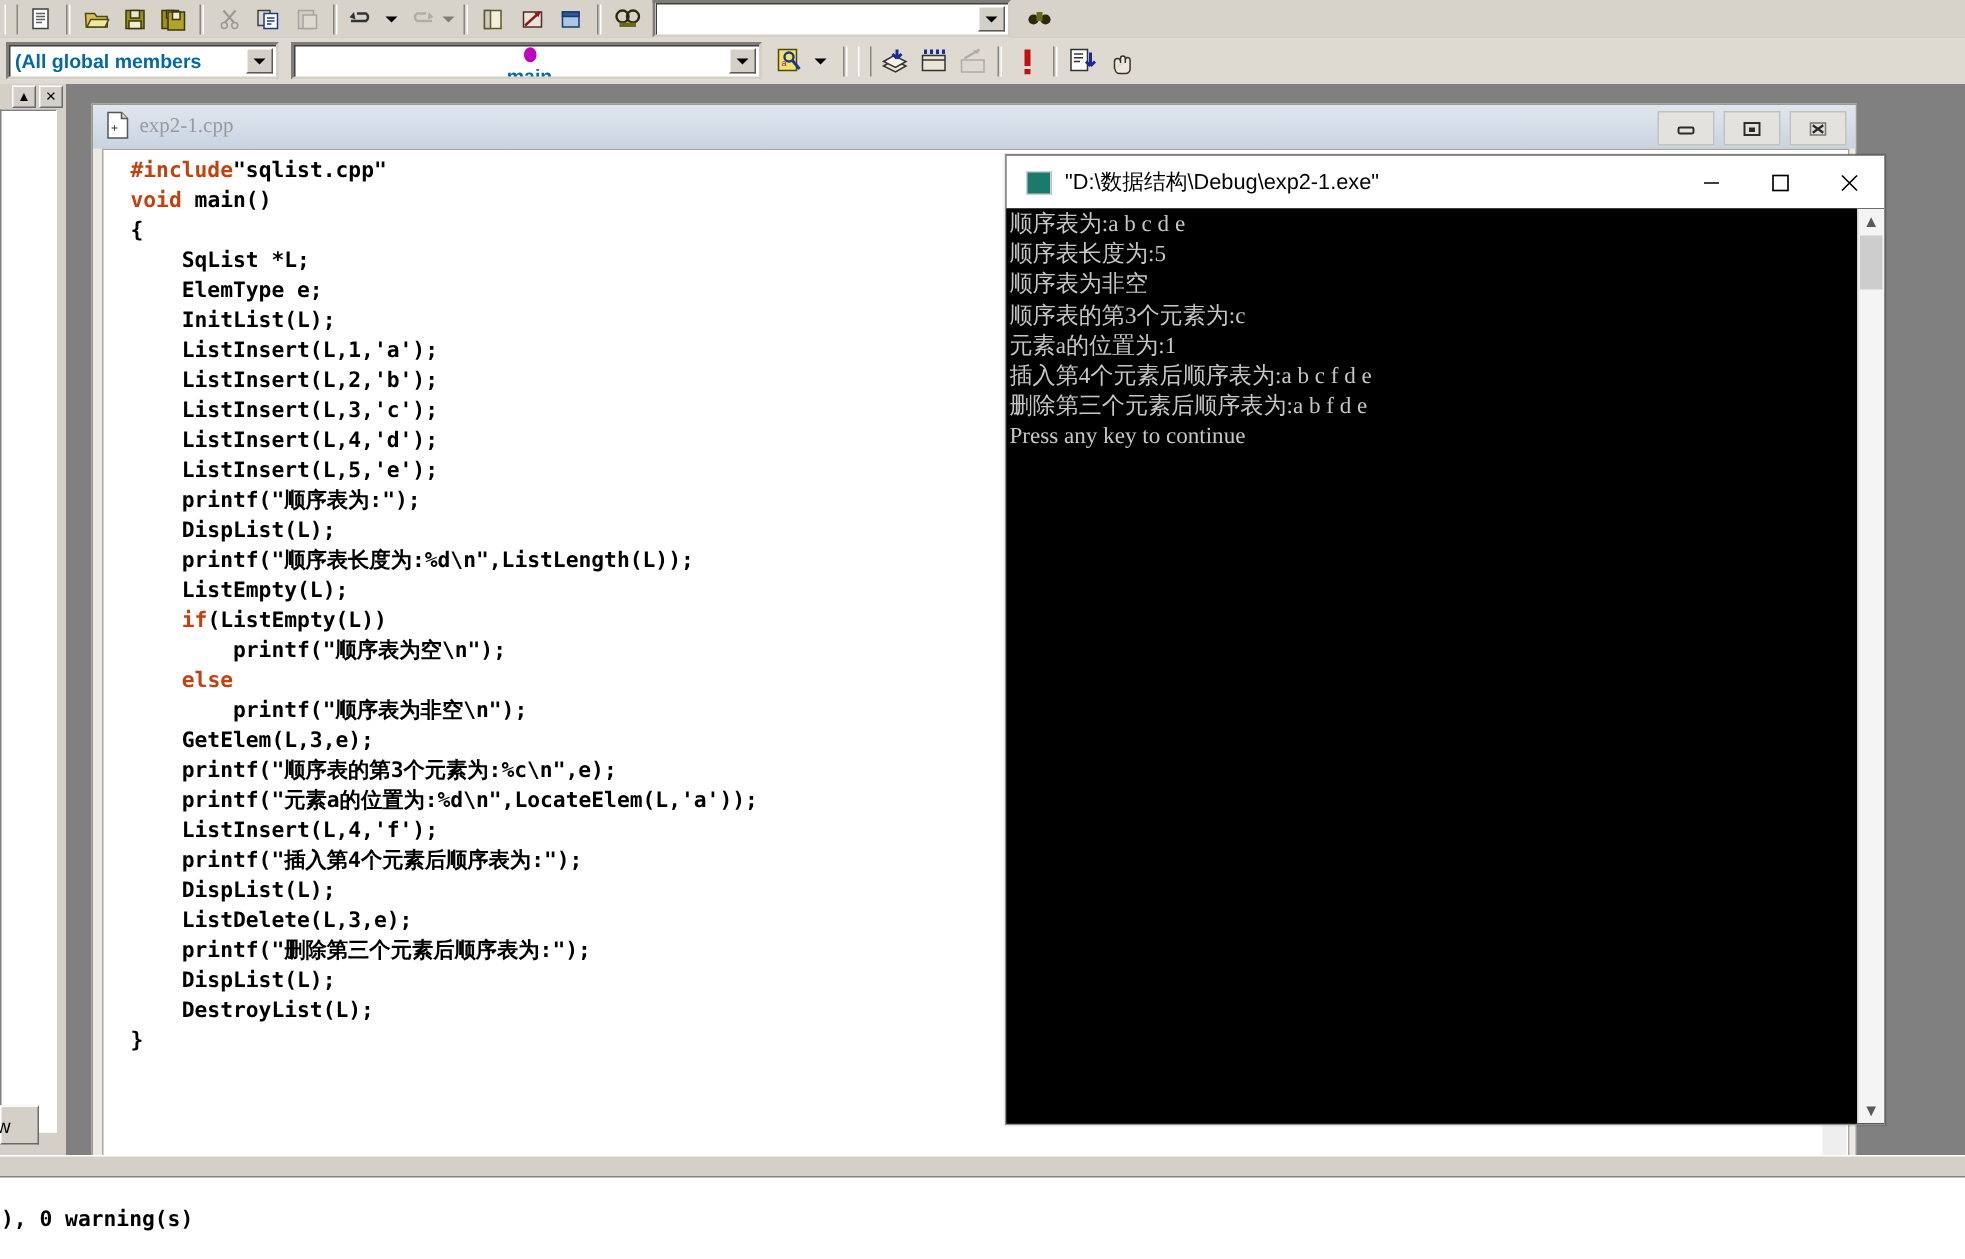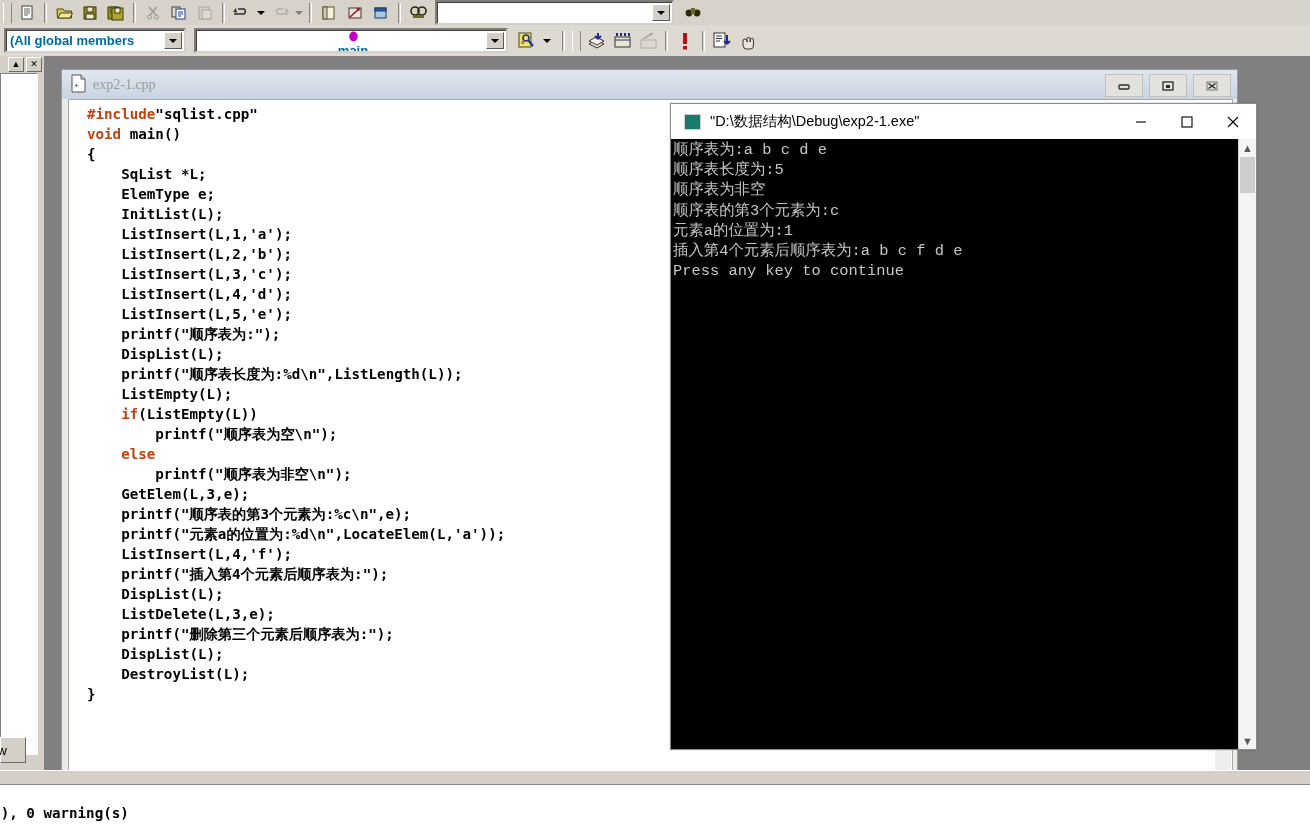--- a/index.html
+++ b/index.html
@@ -98,21 +98,21 @@
   .con-title{position:absolute;left:0;top:0;width:100%;height:35px;background:#ffffff;
      display:flex;align-items:center;}
   .con-ico{width:15px;height:14px;margin-left:13px;margin-right:9px;
      background:#1a7a6b;border:1px solid #cfcfcf;}
   .con-caption{font-size:14.5px;color:#000;font-family:"Liberation Sans",sans-serif;white-space:nowrap;}
   .con-btns{position:absolute;right:0;top:0;height:35px;display:flex;}
   .con-btn{width:46px;height:35px;display:flex;align-items:center;justify-content:center;
      color:#000;}
   .con-body{position:absolute;left:0;top:35px;width:100%;height:610px;background:#000;overflow:hidden;}
   .con-text{position:absolute;left:2px;top:1px;
-     font-family:Liberation Mono, monospace;
+     font-family:Liberation Serif, serif;
      font-size:15.4px;line-height:20.2px;color:#c6c6c6;white-space:pre;}
   .con-vsb{position:absolute;right:0;top:0;width:17px;height:610px;background:#f4f4f4;
      border-left:1px solid #d0d0d0;}
   .con-vsb .arr{height:17px;display:flex;align-items:center;justify-content:center;color:#5a5a5a;font-size:11px;}
   .con-thumb{position:absolute;left:1px;top:18px;width:15px;height:36px;background:#cdcdcd;}
 
   
   .outbar{position:absolute;left:0;top:770px;width:1310px;height:14px;background:#d4d0c8;
      border-top:1px solid #fff;}
   .outpane{position:absolute;left:0;top:784px;width:1310px;height:55px;background:#fff;
@@ -409,21 +409,21 @@
             </svg>
         </span>
         <span class="con-btn">
           <svg width="14" height="14" viewBox="0 0 14 14">
               <path d="M2 2 L12 12 M12 2 L2 12" stroke="#000" stroke-width="1.1"></path>
             </svg>
         </span>
       </span>
     </div>
     <div class="con-body">
-      <div class="con-text" id="console-host"><div>顺序表为:a b c d e</div><div>顺序表长度为:5</div><div>顺序表为非空</div><div>顺序表的第3个元素为:c</div><div>元素a的位置为:1</div><div>插入第4个元素后顺序表为:a b c f d e</div><div>Press any key to continue</div></div>
+      <div class="con-text" id="console-host"><div>顺序表为:a b c d e</div><div>顺序表长度为:5</div><div>顺序表为非空</div><div>顺序表的第3个元素为:c</div><div>元素a的位置为:1</div><div>插入第4个元素后顺序表为:a b c f d e</div><div>删除第三个元素后顺序表为:a b f d e</div><div>Press any key to continue</div></div>
       <div class="con-vsb">
         <div class="arr">▲</div>
         <div class="con-thumb"></div>
         <div class="arr" style="position:absolute;bottom:0;left:0;width:17px">▼</div>
       </div>
     </div>
   </div>
 
   <div class="outbar"></div>
   <div class="outpane">

